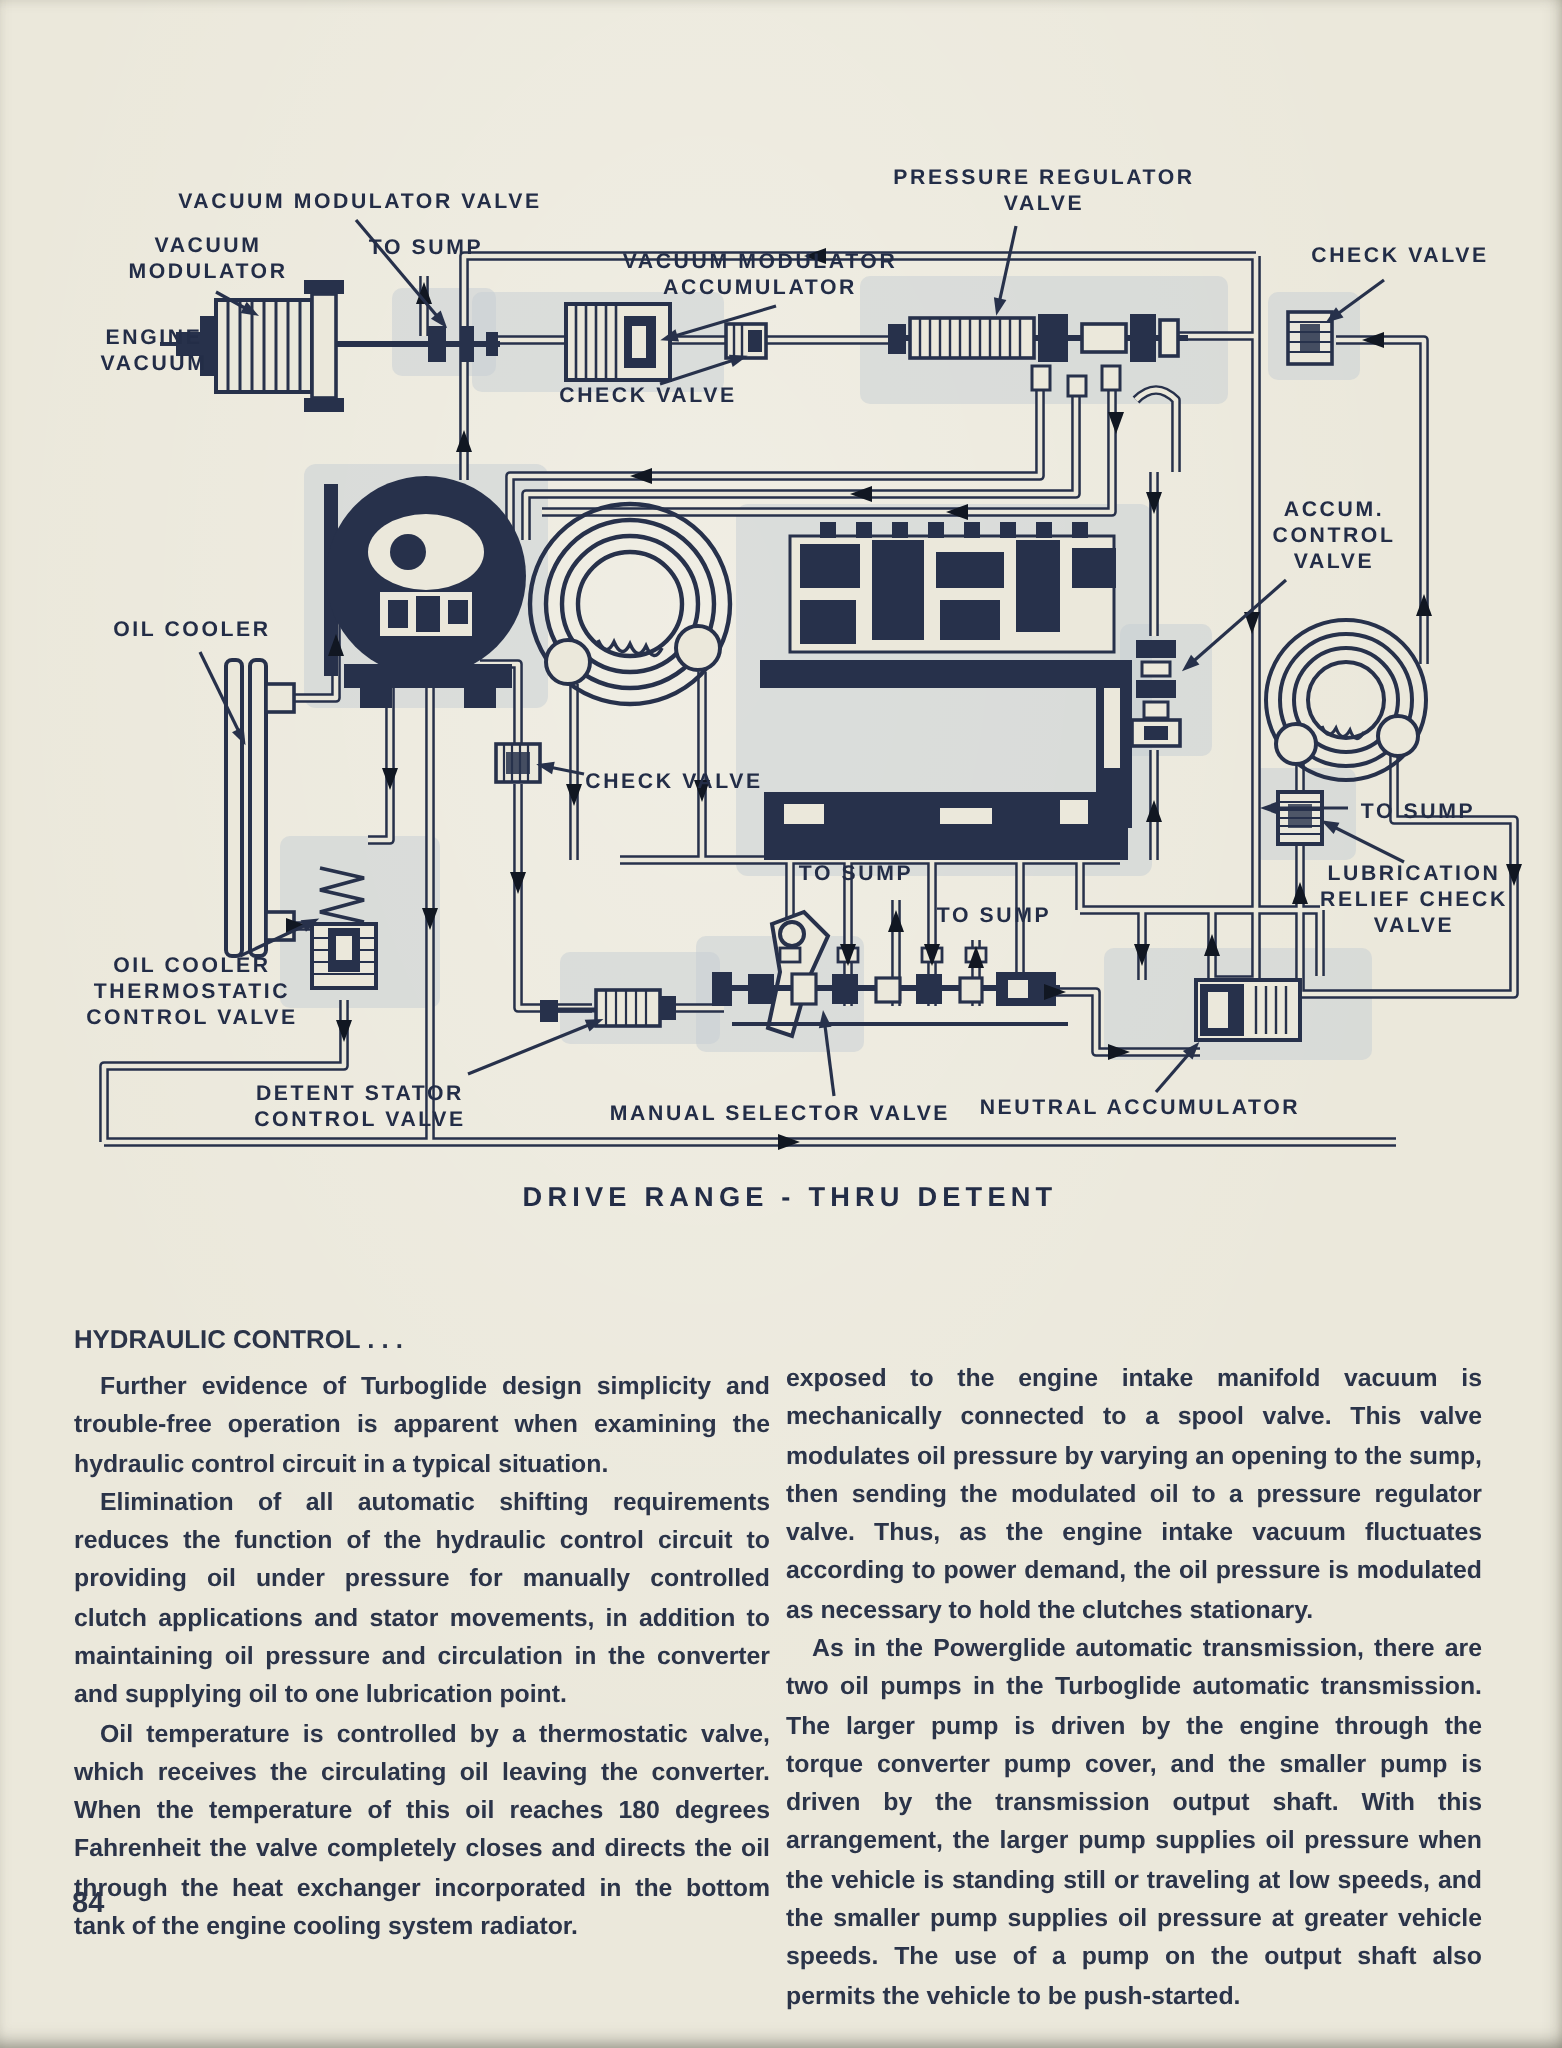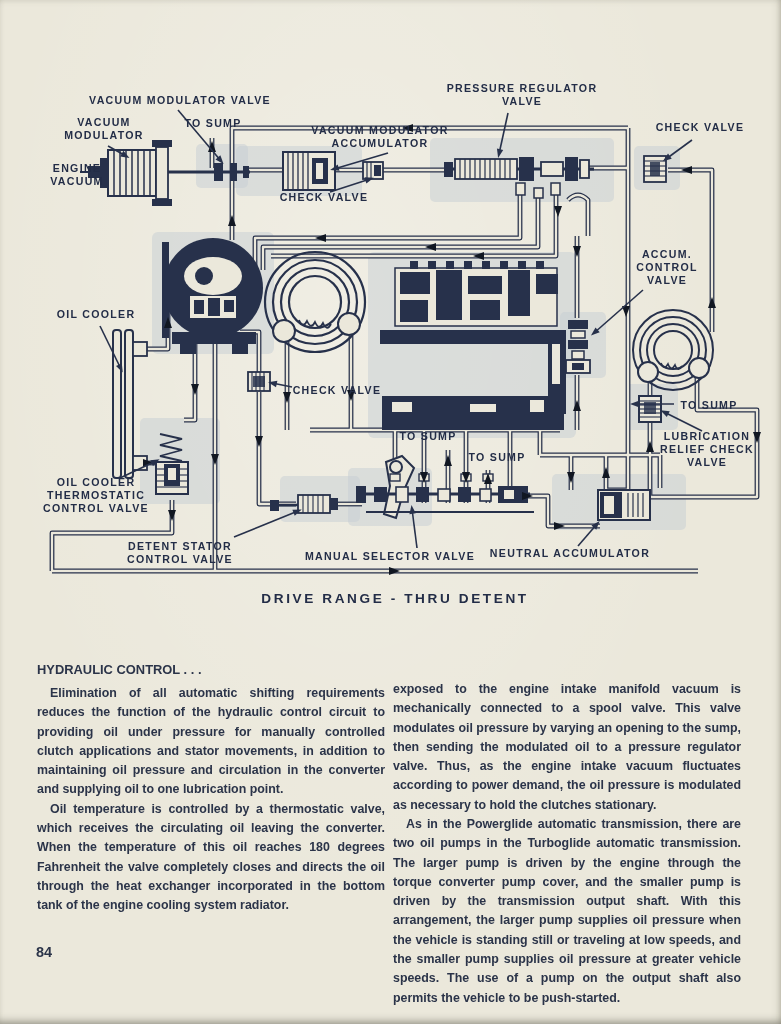--- a/index.html
+++ b/index.html
@@ -429,20 +429,21 @@
       <text class="lbl" x="180" y="563">CONTROL VALVE</text>
       <text class="lbl" x="390" y="560">MANUAL SELECTOR VALVE</text>
       <text class="lbl" x="570" y="557">NEUTRAL ACCUMULATOR</text>
       <text class="cap" x="395" y="603">DRIVE RANGE - THRU DETENT</text>
     </g>
   </svg>
 
   <div class="article">
     <div class="col left">
       <p class="head">HYDRAULIC CONTROL . . .</p>
+      <p>Further evidence of Turboglide design simplicity and trouble-free operation is apparent when examining the hydraulic control circuit in a typical situation.</p>
       <p>Elimination of all automatic shifting requirements reduces the function of the hydraulic control circuit to providing oil under pressure for manually controlled clutch applications and stator movements, in addition to maintaining oil pressure and circulation in the converter and supplying oil to one lubrication point.</p>
       <p>Oil temperature is controlled by a thermostatic valve, which receives the circulating oil leaving the converter. When the temperature of this oil reaches 180 degrees Fahrenheit the valve completely closes and directs the oil through the heat exchanger incorporated in the bottom tank of the engine cooling system radiator.</p>
     </div>
     <div class="col right">
       <p>exposed to the engine intake manifold vacuum is mechanically connected to a spool valve. This valve modulates oil pressure by varying an opening to the sump, then sending the modulated oil to a pressure regulator valve. Thus, as the engine intake vacuum fluctuates according to power demand, the oil pressure is modulated as necessary to hold the clutches stationary.</p>
       <p>As in the Powerglide automatic transmission, there are two oil pumps in the Turboglide automatic transmission. The larger pump is driven by the engine through the torque converter pump cover, and the smaller pump is driven by the transmission output shaft. With this arrangement, the larger pump supplies oil pressure when the vehicle is standing still or traveling at low speeds, and the smaller pump supplies oil pressure at greater vehicle speeds. The use of a pump on the output shaft also permits the vehicle to be push-started.</p>
     </div>
   </div>
 
   <div class="page-number">84</div>

